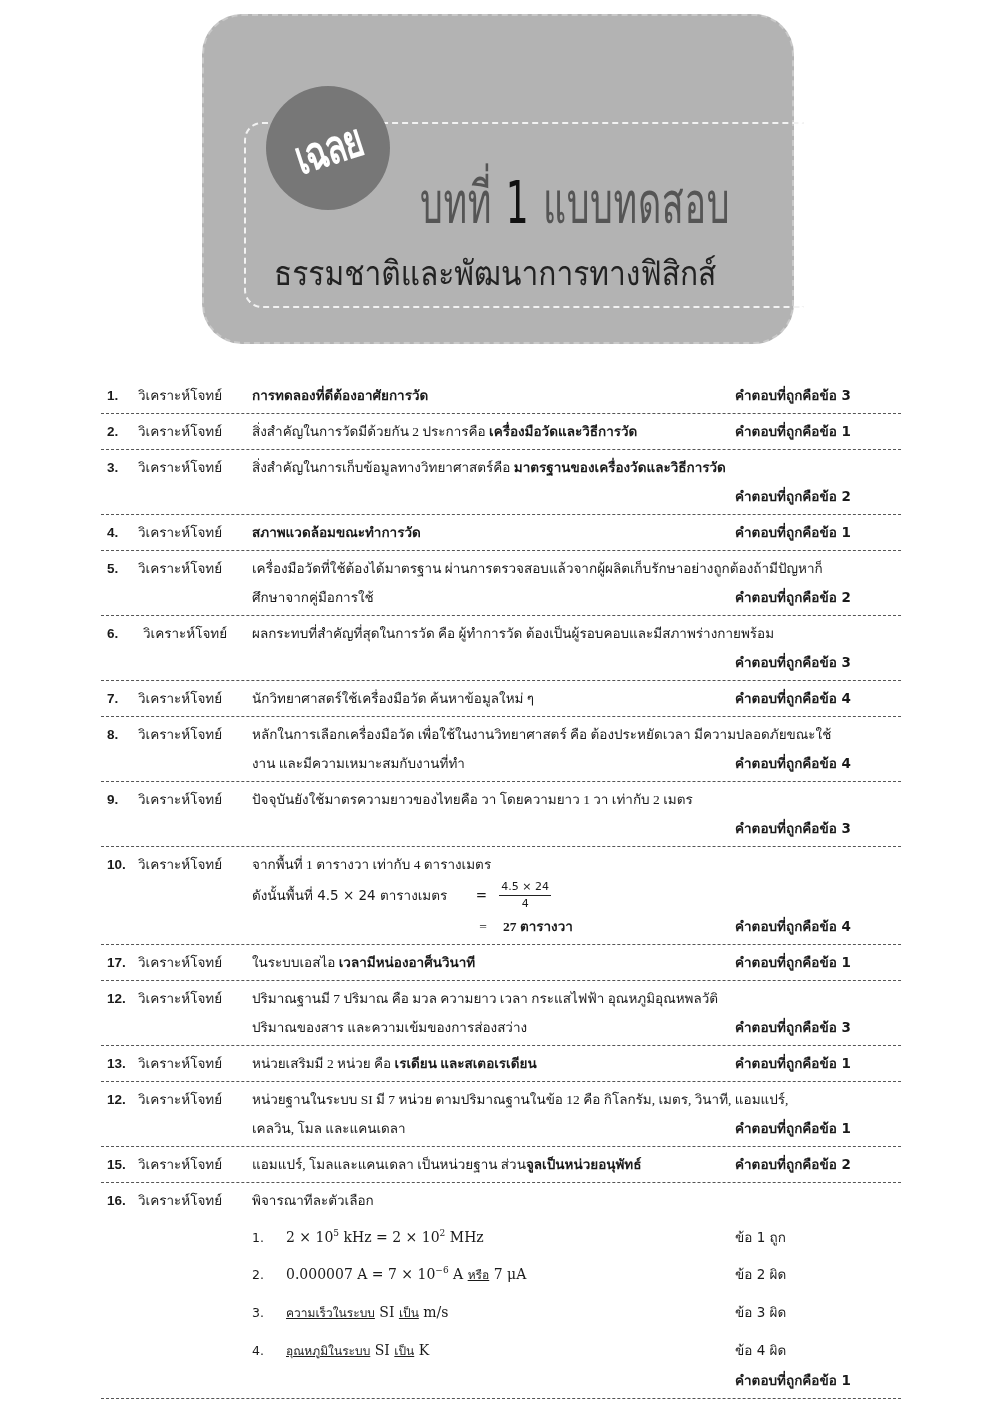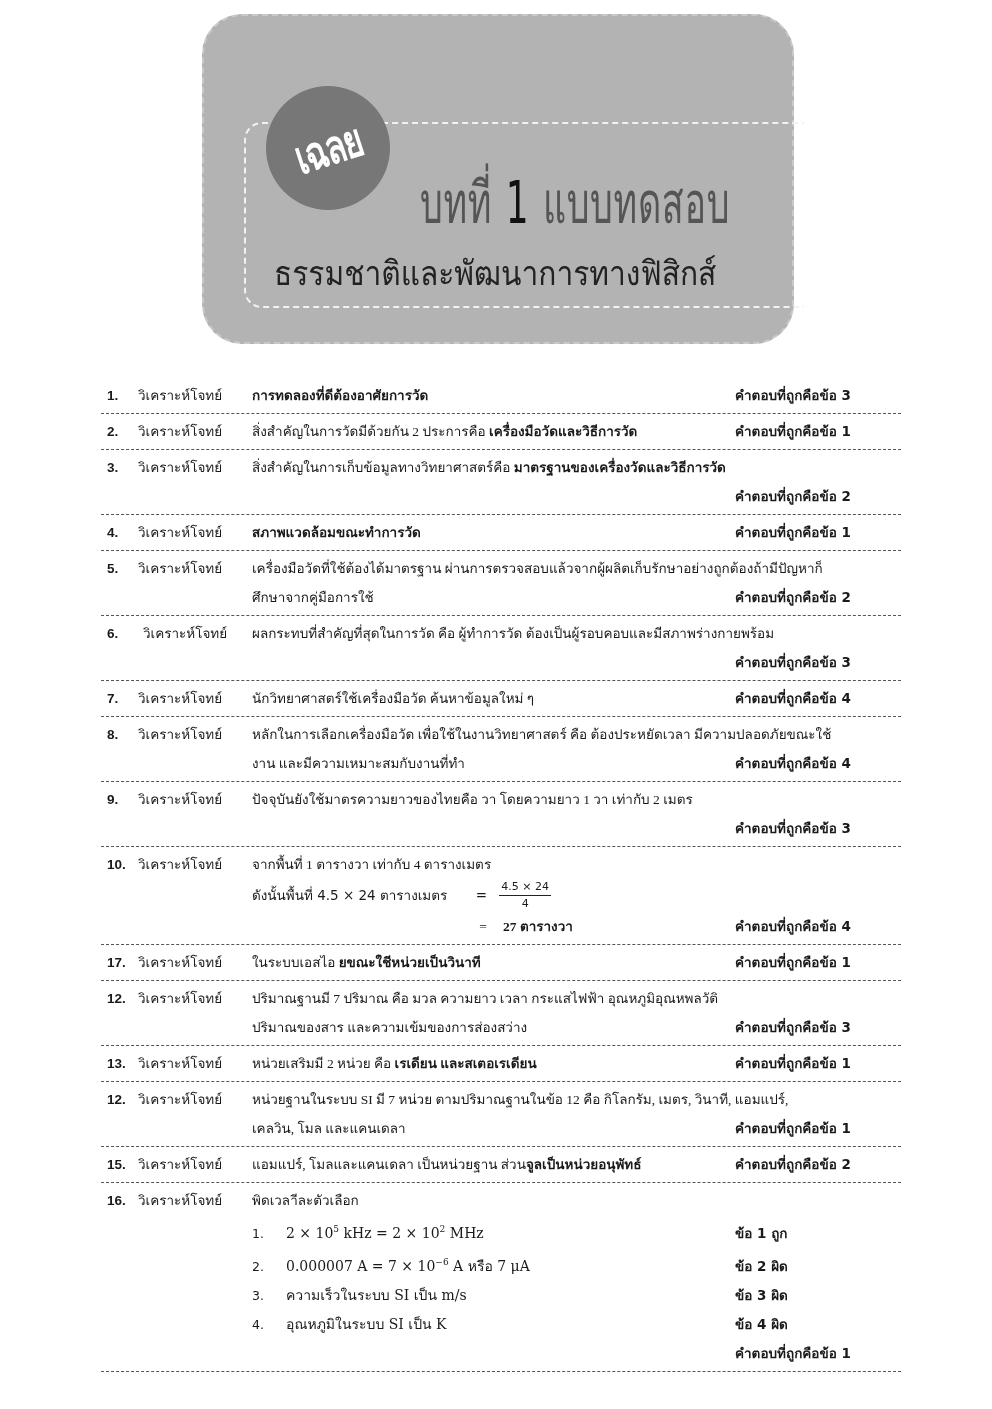--- a/index.html
+++ b/index.html
@@ -62,22 +62,22 @@
     
     .calc { display: flex; align-items: center; min-height: 29px; }
     .calc .eq { width: 36px; text-align: center; margin-left: 16px; }
     .frac { display: inline-flex; flex-direction: column; align-items: center; font-size: 11px; line-height: 16px; }
     .frac .top { border-bottom: 1px solid #222; padding: 0 2px; }
 
     
     .opt { display: flex; align-items: baseline; min-height: 29px; }
     .opt .on { width: 34px; font-size: 12.5px; }
     .opt .ot { flex: 1; font-family: "DejaVu Serif", "Liberation Serif", serif; font-size: 14px; }
-    .opt .ot .th { font-family: "DejaVu Sans", sans-serif; font-size: 14px; }
-    .opt .ores { width: 166px; font-weight: bold; }
+    .opt .ot .th { font-family: "DejaVu Sans", sans-serif; font-size: 12px; text-decoration: underline; }
+    .opt .ores { width: 166px; font-weight: normal; margin-top: 8px; }
     sup { font-size: 9px; vertical-align: 6px; }
   </style>
 </head>
 <body>
 
 <div class="banner">
   <div class="banner-inner"></div>
   <div class="badge-circle">
     <span class="badge-text">เฉลย</span>
   </div>
@@ -220,21 +220,21 @@
         <span class="ans">คำตอบที่ถูกคือข้อ 4</span>
       </div>
     </div>
   </div>
 
   <div class="row">
     <span class="num">17.</span>
     <span class="tag">วิเคราะห์โจทย์</span>
     <div class="body">
       <div class="line">
-          <span class="txt"><span>ในระบบเอสไอ </span><b>ยขณะใชีหน่วยเป็นวินาที</b></span>
+          <span class="txt"><span>ในระบบเอสไอ </span><b>เวลามีหน่องอาศ็นวินาที</b></span>
           <span class="ans">คำตอบที่ถูกคือข้อ 1</span>
         </div>
     </div>
   </div>
 
   <div class="row">
     <span class="num">12.</span>
     <span class="tag">วิเคราะห์โจทย์</span>
     <div class="body">
       <div class="line">
@@ -281,21 +281,21 @@
           <span class="ans">คำตอบที่ถูกคือข้อ 2</span>
         </div>
     </div>
   </div>
 
   <div class="row">
     <span class="num">16.</span>
     <span class="tag">วิเคราะห์โจทย์</span>
     <div class="body">
       <div class="line">
-          <span class="txt">พิดเวลาีละตัวเลือก</span>
+          <span class="txt">พิจารณาทีละตัวเลือก</span>
         </div>
 
       <div class="opt">
         <span class="on">1.</span>
         <span class="ot"><span>2 × 10</span><sup>5</sup><span> kHz = 2 × 10</span><sup>2</sup><span> MHz</span></span>
         <span class="ores">ข้อ 1 ถูก</span>
       </div>
 
       <div class="opt">
         <span class="on">2.</span>

